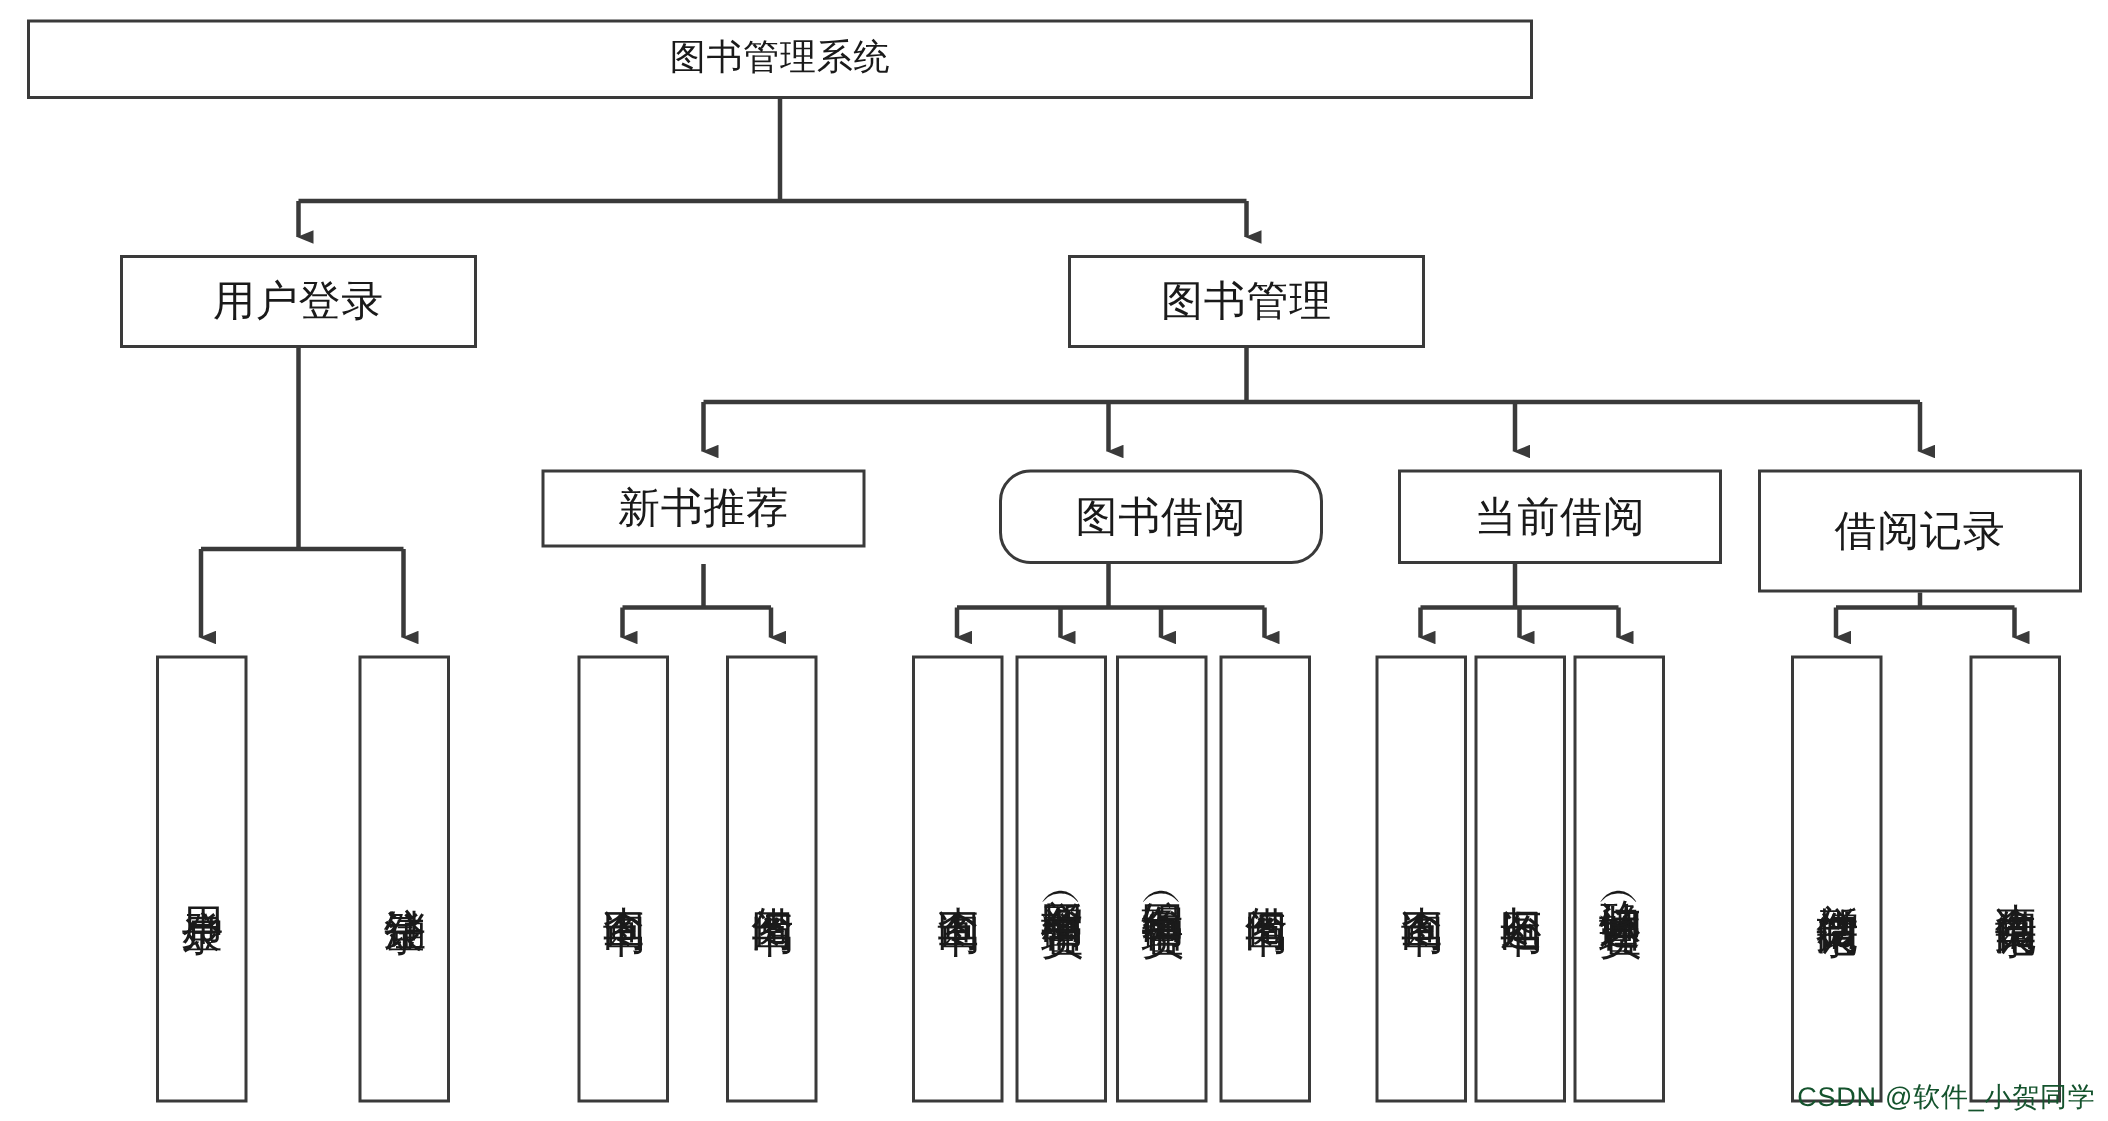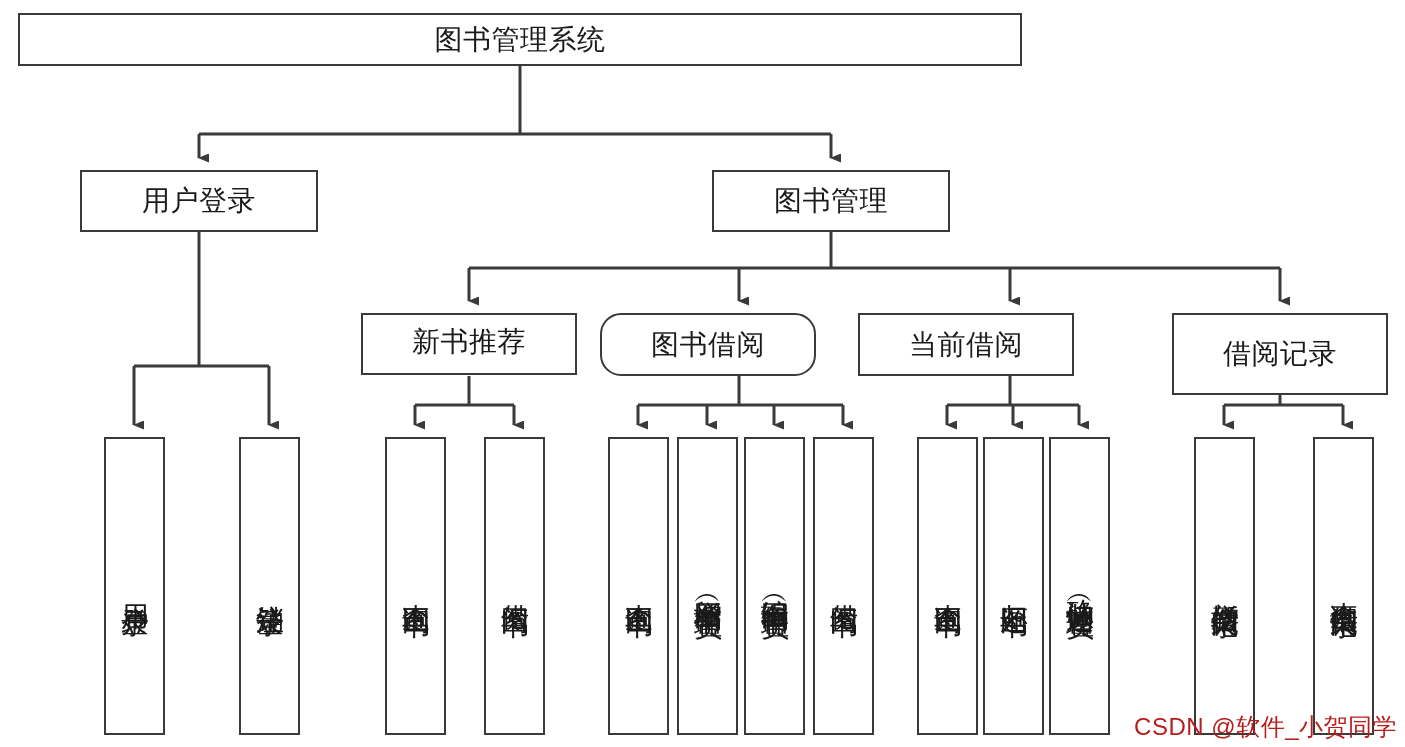--- a/index.html
+++ b/index.html
@@ -44,27 +44,27 @@
     white-space: nowrap;
   }
   .node.vertical .label {
     writing-mode: vertical-rl;
     text-orientation: upright;
     white-space: normal;
     letter-spacing: 2px;
     line-height: 1.0;
     max-height: 285px;
   }
-  .node.root .label { font-size: 28px; }
+  .node.root .label { font-size: 24px; }
   .watermark {
     position: absolute;
     right: 8px;
     bottom: 4px;
-    font-size: 24px;
-    color: #b91c1c;
+    font-size: 18px;
+    color: #14532d;
     letter-spacing: 0.5px;
     white-space: nowrap;
     user-select: none;
   }
 </style>
 </head>
 <body>
 
 <div id="canvas">
 
@@ -122,27 +122,27 @@
     <span class="label">图书管理系统</span>
   </div>
 
   <div class="node" style="left:80px; top:170px; width:238px; height:62px;">
     <span class="label">用户登录</span>
   </div>
   <div class="node" style="left:712px; top:170px; width:238px; height:62px;">
     <span class="label">图书管理</span>
   </div>
 
-  <div class="node" style="left:361px; top:313px; width:216px; height:62px;font-family:Liberation Mono, monospace;">
+  <div class="node" style="left:361px; top:313px; width:216px; height:52px;">
     <span class="label">新书推荐</span>
   </div>
-  <div class="node" style="left:600px; top:313px; width:216px; height:63px;border-radius:21px;">
+  <div class="node" style="left:666px; top:313px; width:216px; height:63px;border-radius:21px;">
     <span class="label">图书借阅</span>
   </div>
-  <div class="node" style="left:858px; top:313px; width:216px; height:63px;">
+  <div class="node" style="left:932px; top:313px; width:216px; height:63px;">
     <span class="label">当前借阅</span>
   </div>
   <div class="node" style="left:1172px; top:313px; width:216px; height:82px;">
     <span class="label">借阅记录</span>
   </div>
 
   <div class="node vertical" style="left:104px; top:437px; width:61px; height:298px;">
     <span class="label">用户登录</span>
   </div>
   <div class="node vertical" style="left:239px; top:437px; width:61px; height:298px;">

